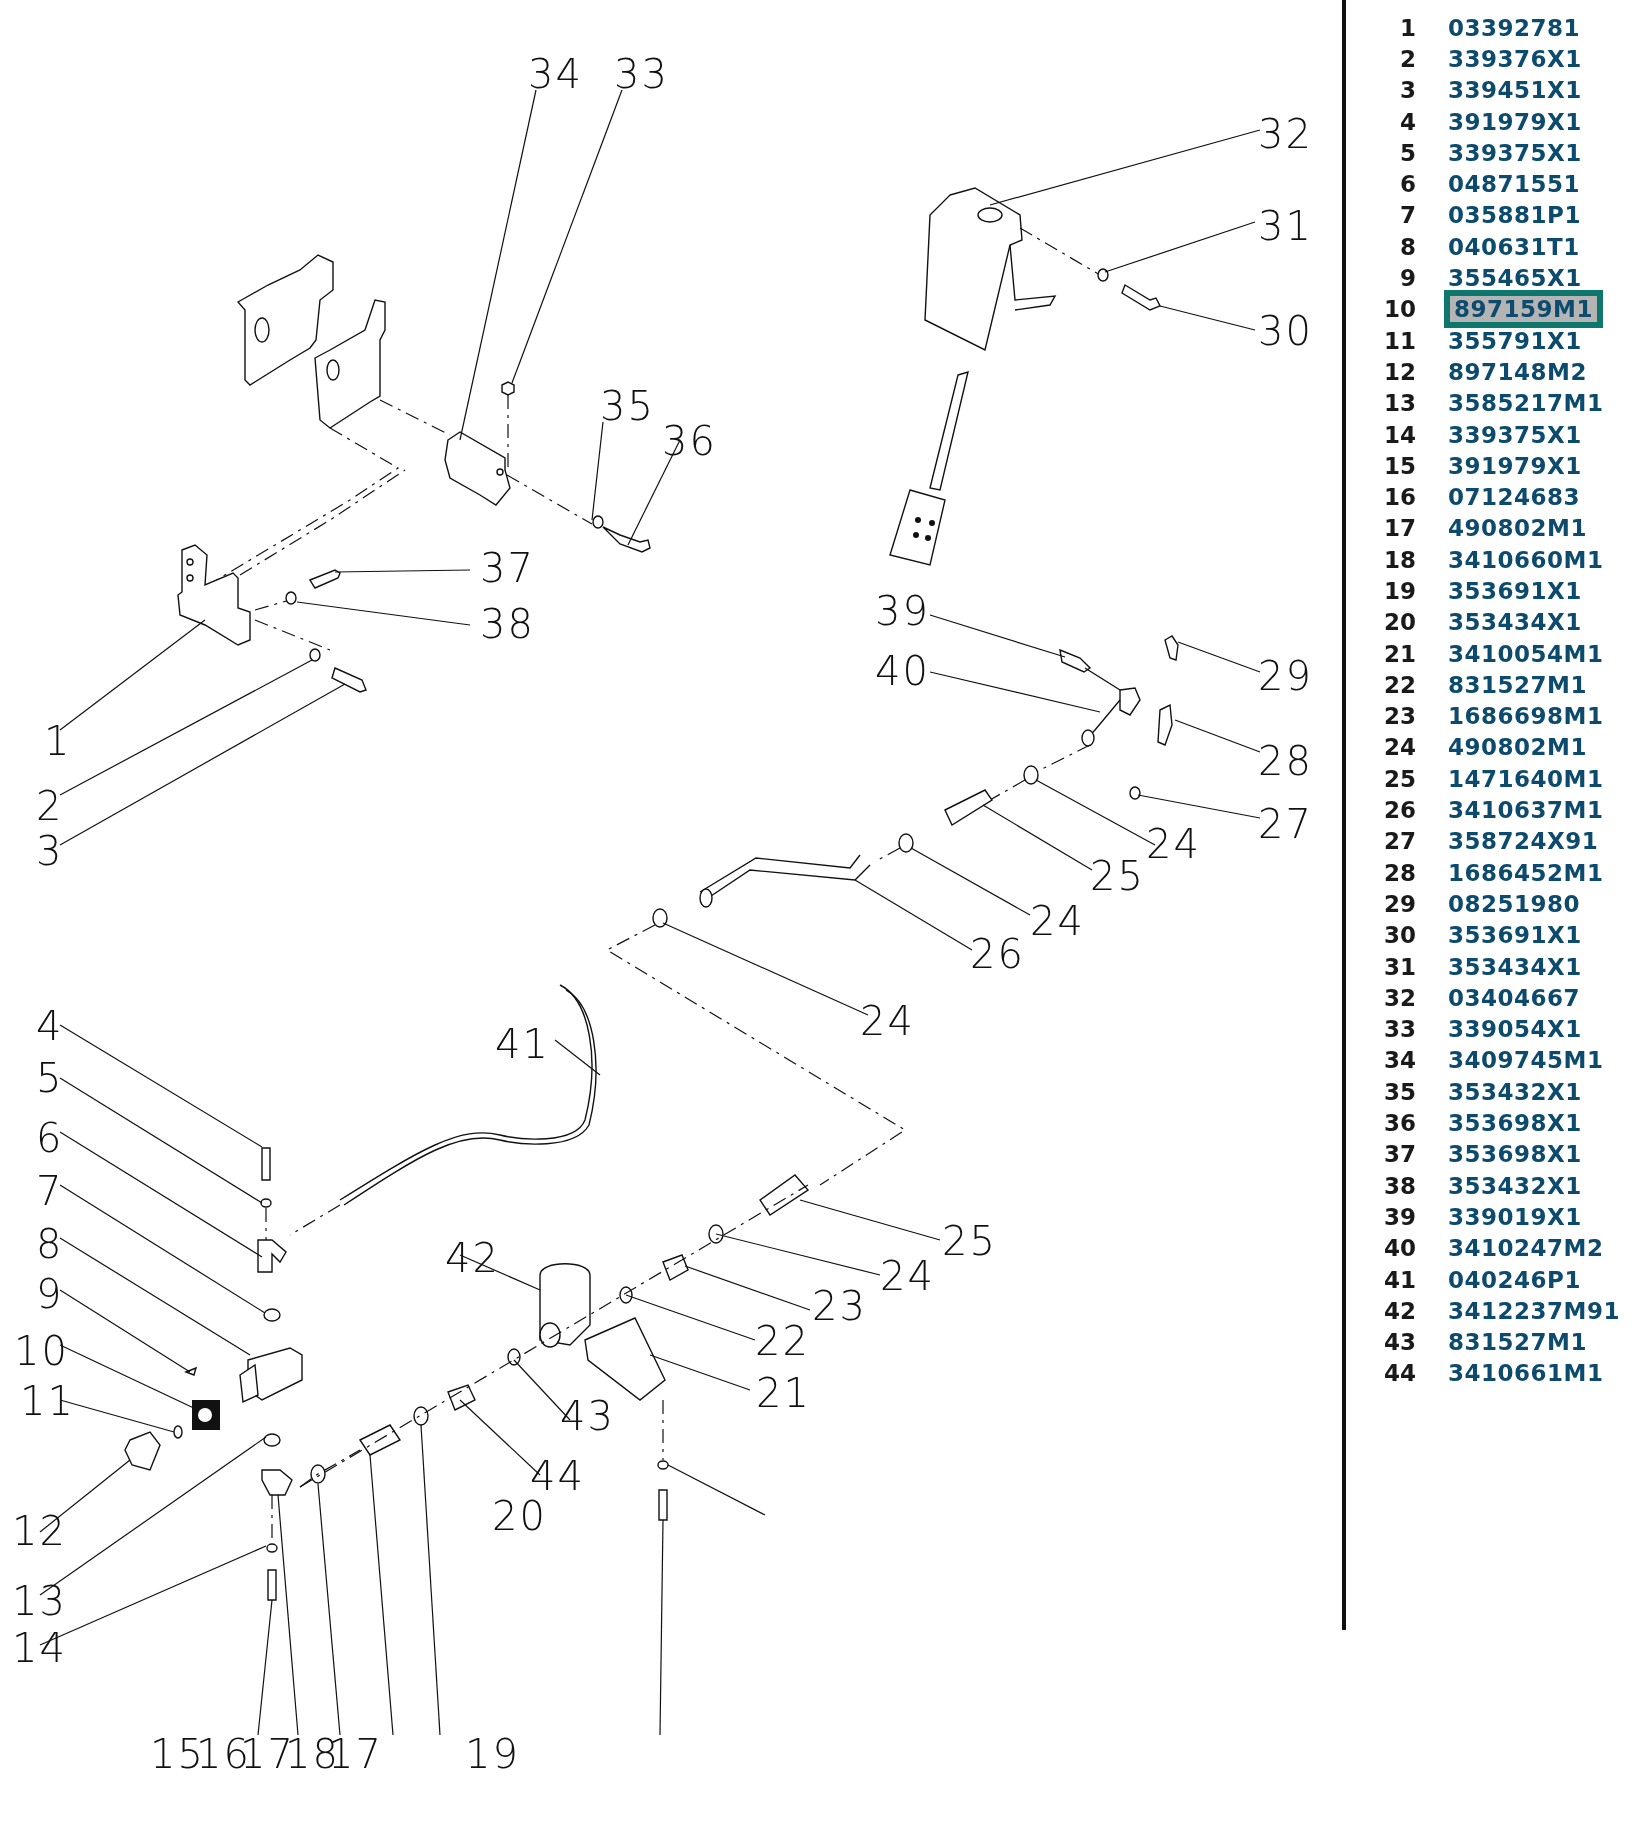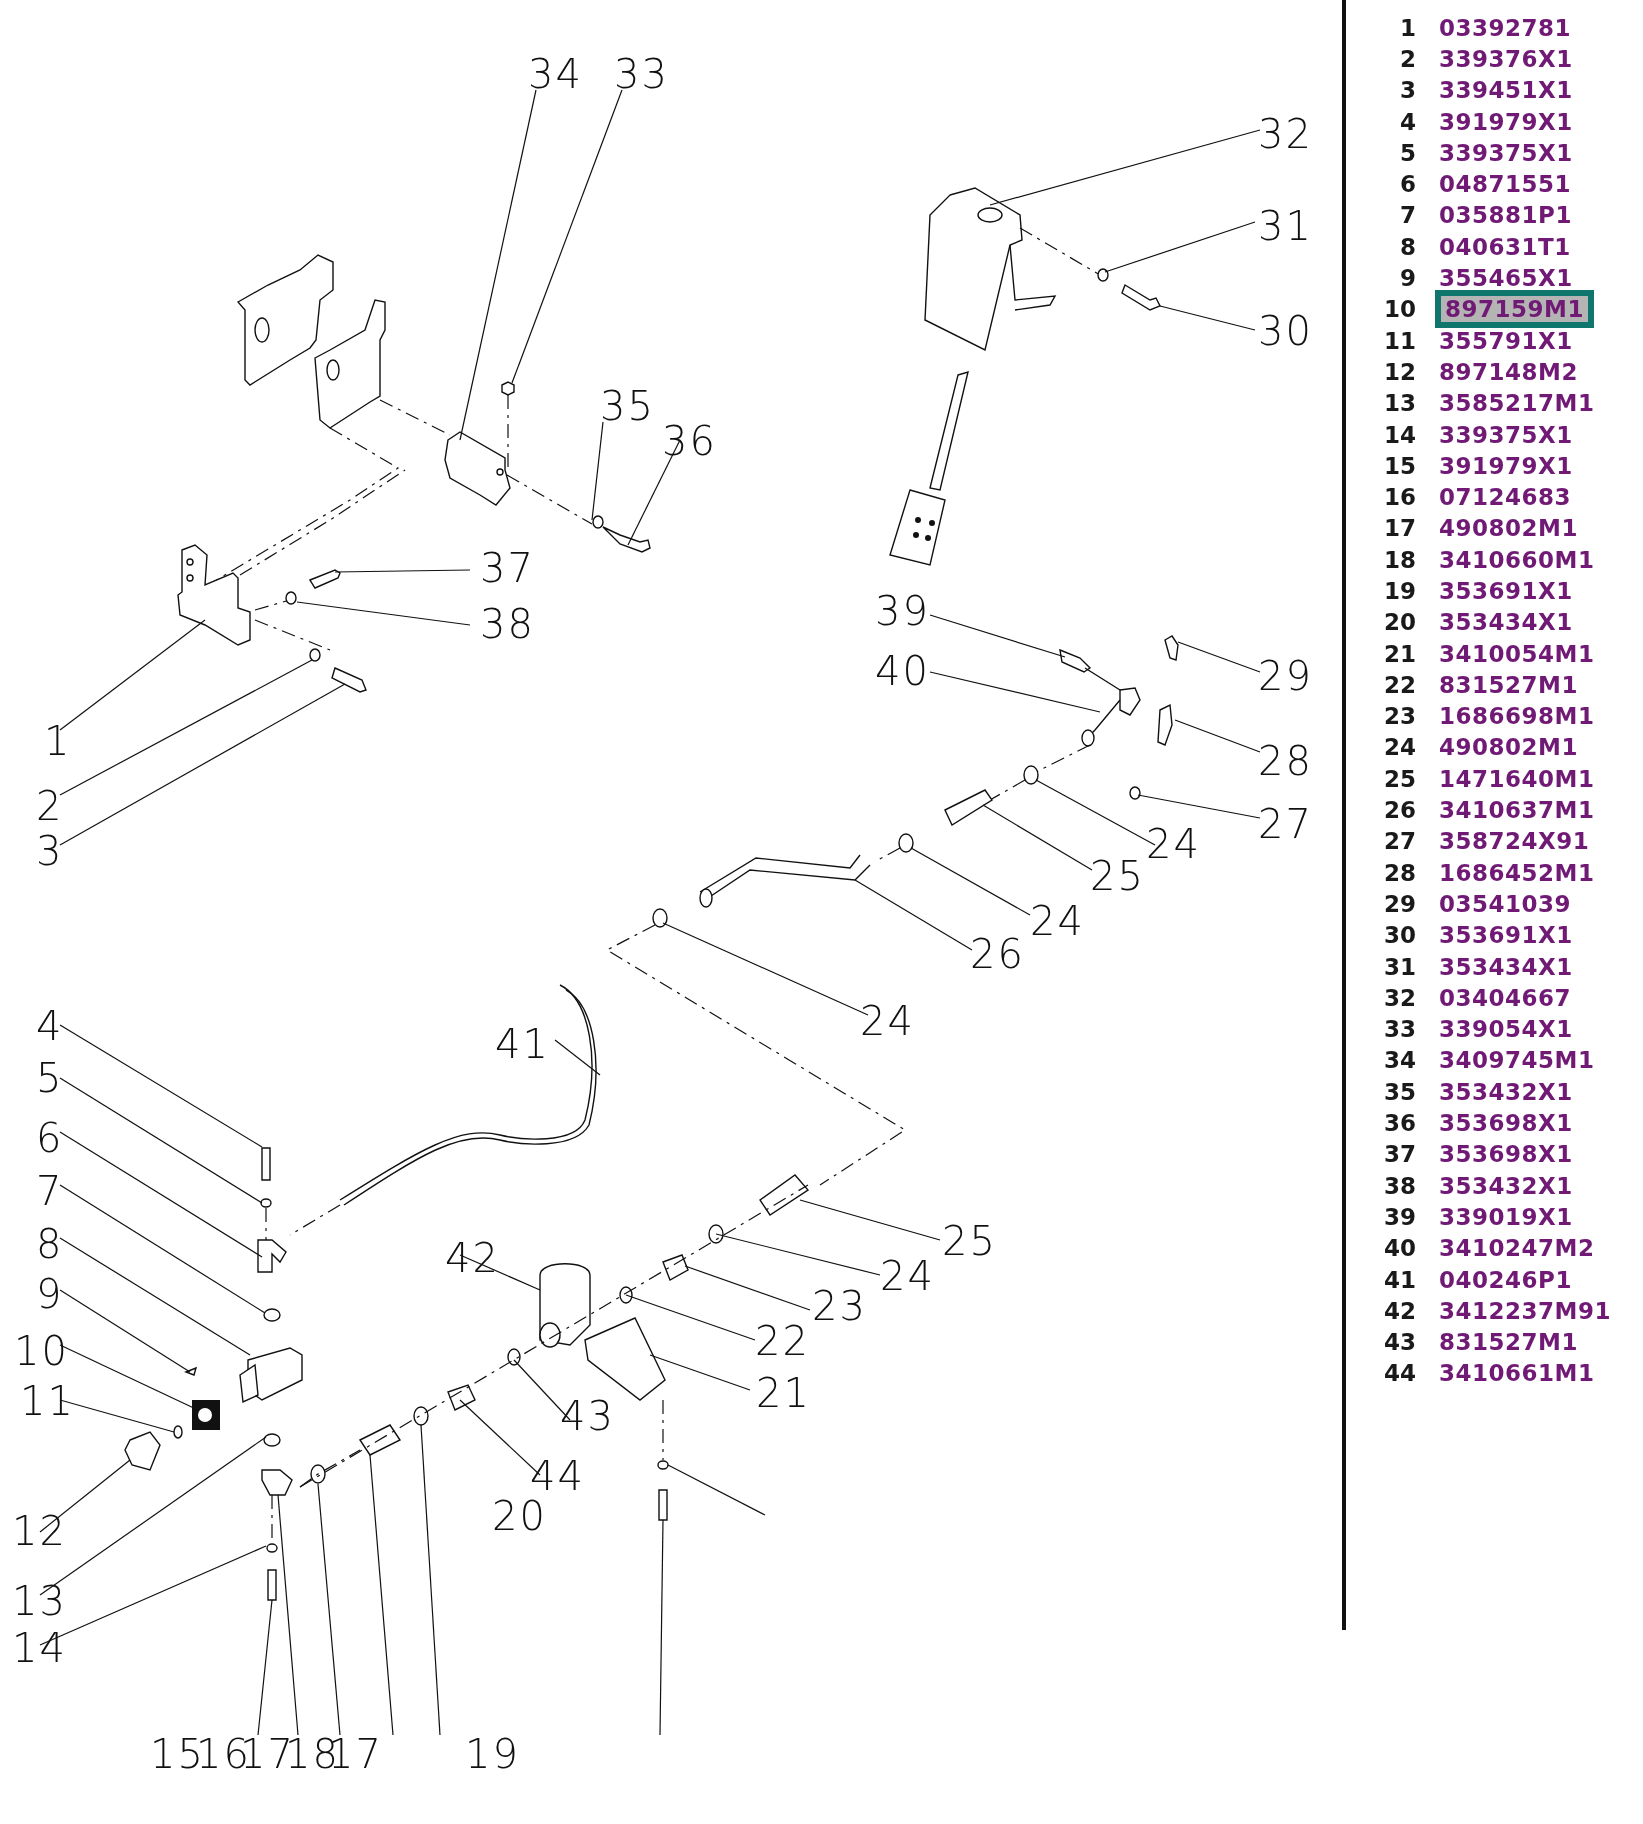--- a/index.html
+++ b/index.html
@@ -7,21 +7,21 @@
   #diagram { position: absolute; left: 0; top: 0; width: 1340px; height: 1824px; }
   #diagram .callout { font-family: "DejaVu Sans", sans-serif; font-size: 40px; font-weight: 200; fill: #111; letter-spacing: 2px; }
   #diagram .leader { stroke: #111; stroke-width: 1.2; fill: none; }
   #diagram .dash { stroke: #111; stroke-width: 1.2; fill: none; stroke-dasharray: 14 6 3 6; }
   #diagram .part { stroke: #111; stroke-width: 1.4; fill: #fff; }
   #diagram .partnf { stroke: #111; stroke-width: 1.4; fill: none; }
   #parts-panel { position: absolute; left: 1342px; top: 0; width: 301px; height: 1630px; border-left: 4px solid #111; }
   .parts-list { position: absolute; left: 8px; top: 12px; width: 290px; }
   .parts-row { display: flex; align-items: center; height: 31.3px; cursor: pointer; }
   .parts-num { width: 62px; text-align: right; font-family: "DejaVu Sans", sans-serif; font-weight: bold; font-size: 23px; color: #1a1a1a; }
-  .parts-pn { margin-left: 19px; padding: 0 4px; font-family: "DejaVu Sans", sans-serif; font-weight: bold; font-size: 23px; color: #701a75; letter-spacing: 0.5px; }
+  .parts-pn { margin-left: 28px; padding: 0 4px; font-family: "DejaVu Sans", sans-serif; font-weight: bold; font-size: 23px; color: #0c4a6e; letter-spacing: 0.5px; }
   .parts-row.selected .parts-pn { background: #b4b4b4; border: 6px solid #0f766e; }
 </style>
 </head>
 <body>
 
 <svg id="diagram" viewBox="0 0 1340 1824" xmlns="http://www.w3.org/2000/svg">
 
   <g>
     <path class="partnf" d="M238 302 L268 285 L300 270 L318 255 L333 262 L333 290 L320 300 L316 340 L310 348 L290 360 L250 385 L245 380 L245 310 Z"></path>
     <path class="partnf" d="M315 358 L330 350 L365 330 L375 300 L385 302 L385 330 L380 340 L380 396 L370 402 L330 428 L320 420 Z"></path>
@@ -374,21 +374,21 @@
       <div class="parts-row">
         <span class="parts-num">27</span>
         <span class="parts-pn">358724X91</span>
       </div>
       <div class="parts-row">
         <span class="parts-num">28</span>
         <span class="parts-pn">1686452M1</span>
       </div>
       <div class="parts-row">
         <span class="parts-num">29</span>
-        <span class="parts-pn">03541039</span>
+        <span class="parts-pn">08251980</span>
       </div>
       <div class="parts-row">
         <span class="parts-num">30</span>
         <span class="parts-pn">353691X1</span>
       </div>
       <div class="parts-row">
         <span class="parts-num">31</span>
         <span class="parts-pn">353434X1</span>
       </div>
       <div class="parts-row">

